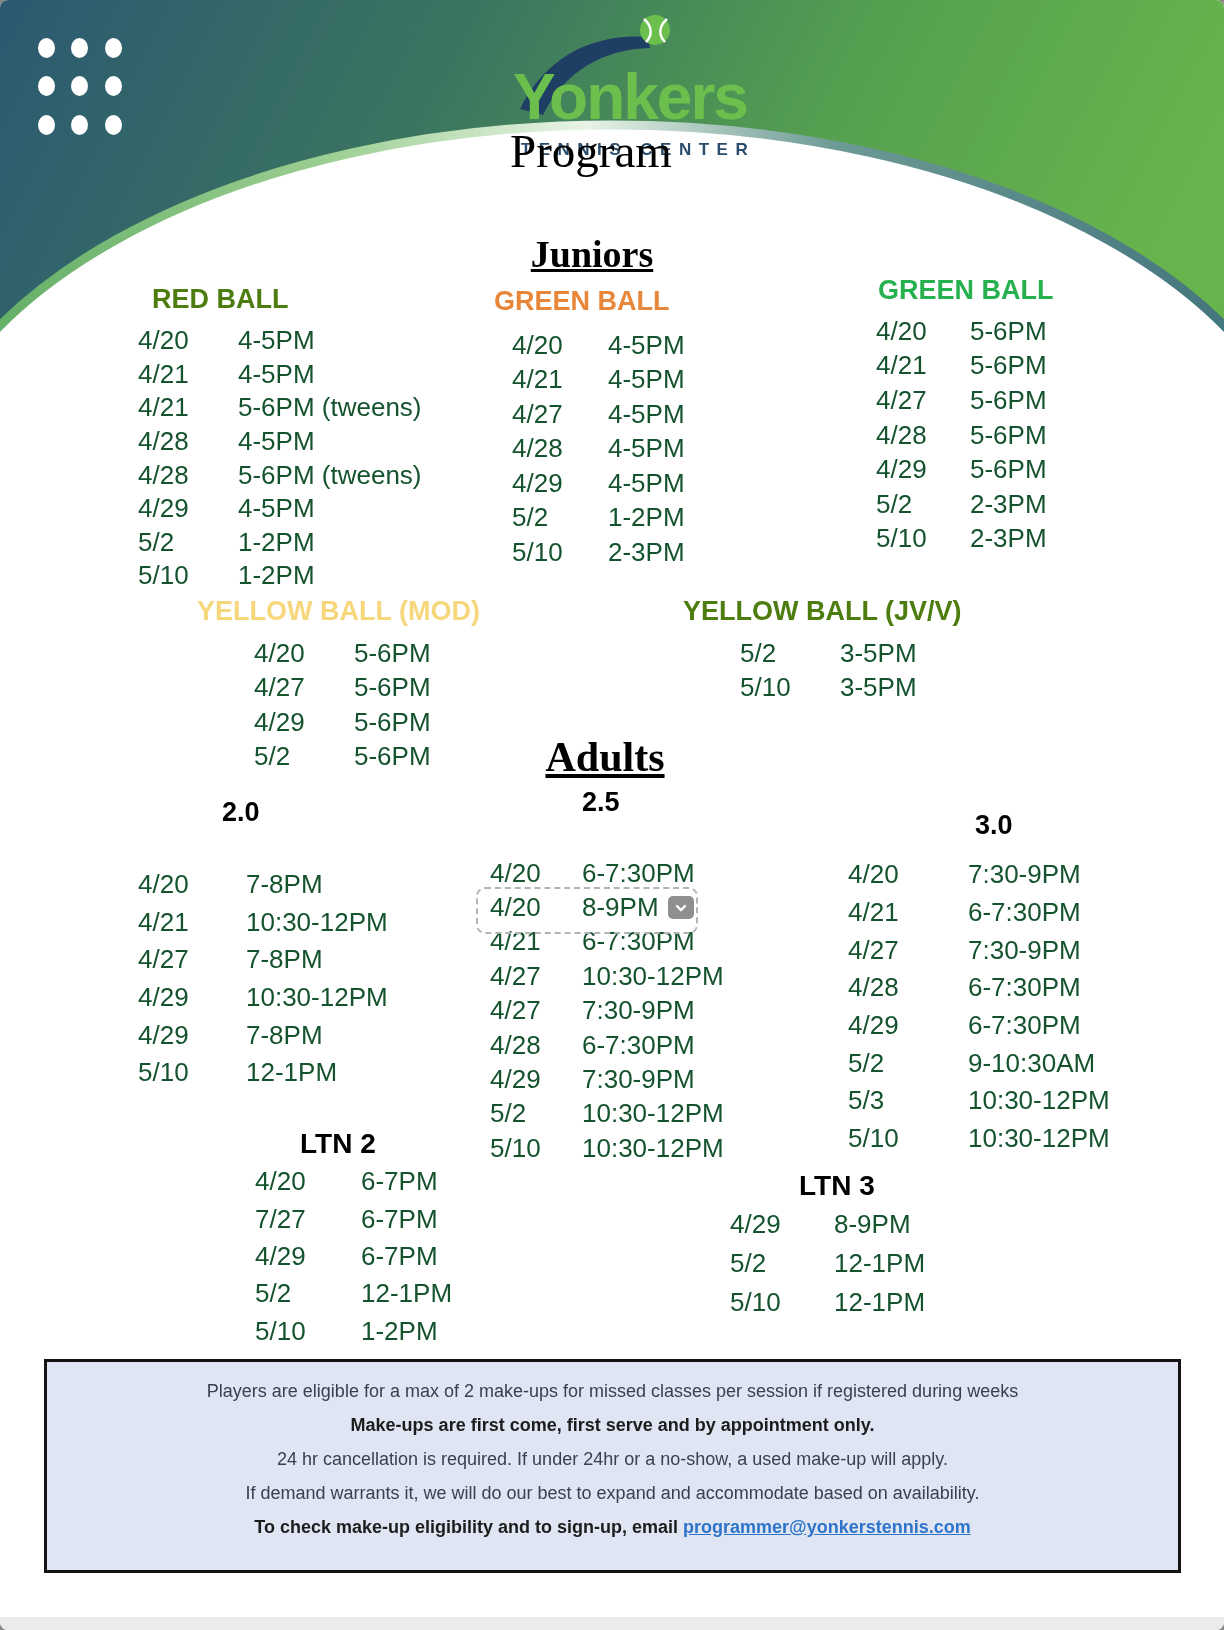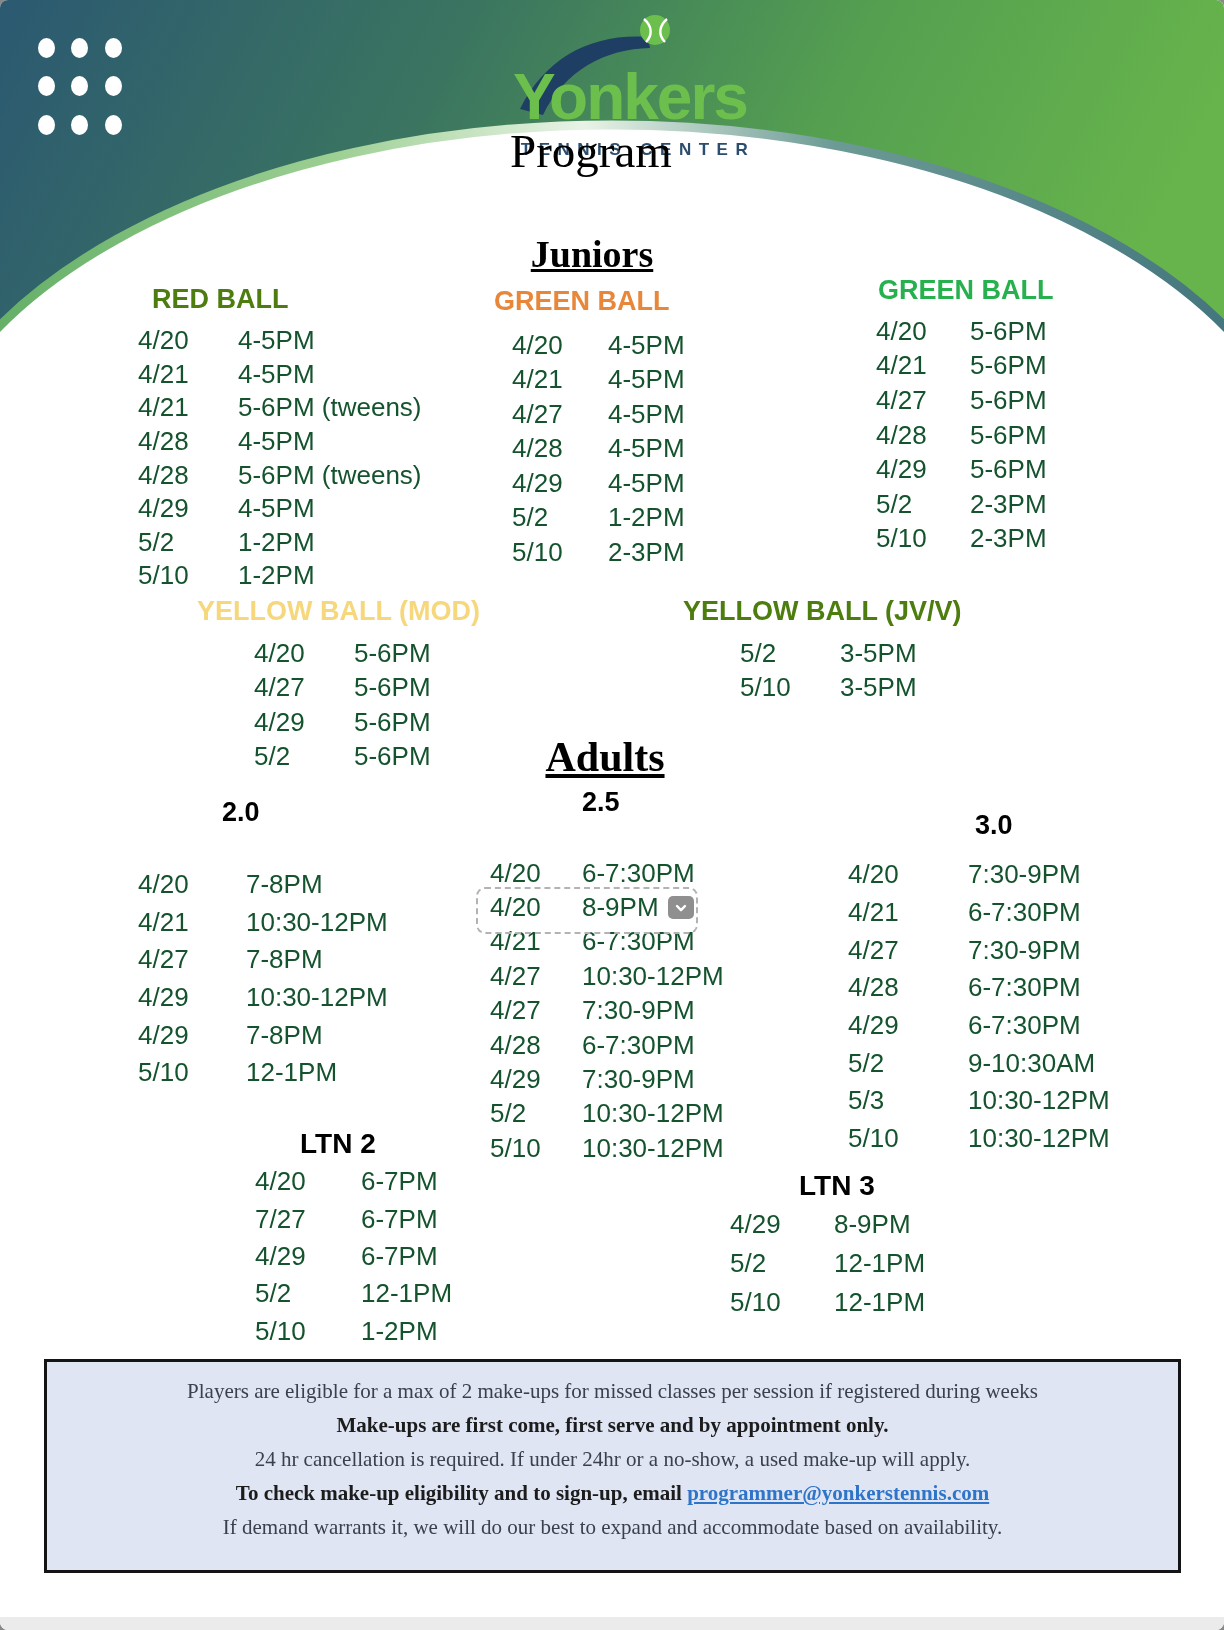--- a/index.html
+++ b/index.html
@@ -29,21 +29,21 @@
         height:var(--rh,34px);white-space:nowrap;}
   .srow .time{display:inline-flex;align-items:center;gap:9px;}
   .srow.selected{position:relative;}
   .srow.selected::before{content:"";position:absolute;left:-14px;top:-3px;width:218px;height:43px;
         border:2px dashed #b3b3b3;border-radius:9px;}
   .chev{display:inline-flex;align-items:center;justify-content:center;width:26px;height:23px;
         background:#8f8f8f;border-radius:5px;position:relative;z-index:2;cursor:pointer;}
   
   .notes{position:absolute;left:44px;top:1359px;width:1137px;height:214px;background:#dfe5f3;
          border:3px solid #141414;box-sizing:border-box;text-align:center;padding-top:12px;}
-  .note-line{font-size:21px;line-height:34px;color:#39404f;font-family:Liberation Serif, serif;}
+  .note-line{font-size:18px;line-height:34px;color:#39404f;}
   .note-line.strong{font-weight:bold;color:#1c1c1c;}
   .note-link{color:#2e74c8;text-decoration:underline;cursor:pointer;}
   
   .address{position:absolute;left:0;top:1582px;width:100%;text-align:center;
            font-size:17.5px;font-weight:bold;color:#1a1a1a;}
   .bottom-strip{position:absolute;left:0;top:1617px;width:100%;height:13px;background:#ebebeb;}
 </style>
 </head>
 <body>
 
@@ -495,21 +495,21 @@
         <span class="time">
           <span>12-1PM</span>
         </span>
       </div>
     </div>
 
   <div class="notes">
     <div class="note-line">Players are eligible for a max of 2 make-ups for missed classes per session if registered during weeks</div>
     <div class="note-line strong">Make-ups are first come, first serve and by appointment only.</div>
     <div class="note-line">24 hr cancellation is required. If under 24hr or a no-show, a used make-up will apply.</div>
+    <div class="note-line">If demand warrants it, we will do our best to expand and accommodate based on availability.</div>
     <div class="note-line strong">
       <span>To check make-up eligibility and to sign-up, email </span><a class="note-link">programmer@yonkerstennis.com</a>
     </div>
-    <div class="note-line">If demand warrants it, we will do our best to expand and accommodate based on availability.</div>
   </div>
 
   <div class="bottom-strip"></div>
 
 </div>
 
 </body></html>

